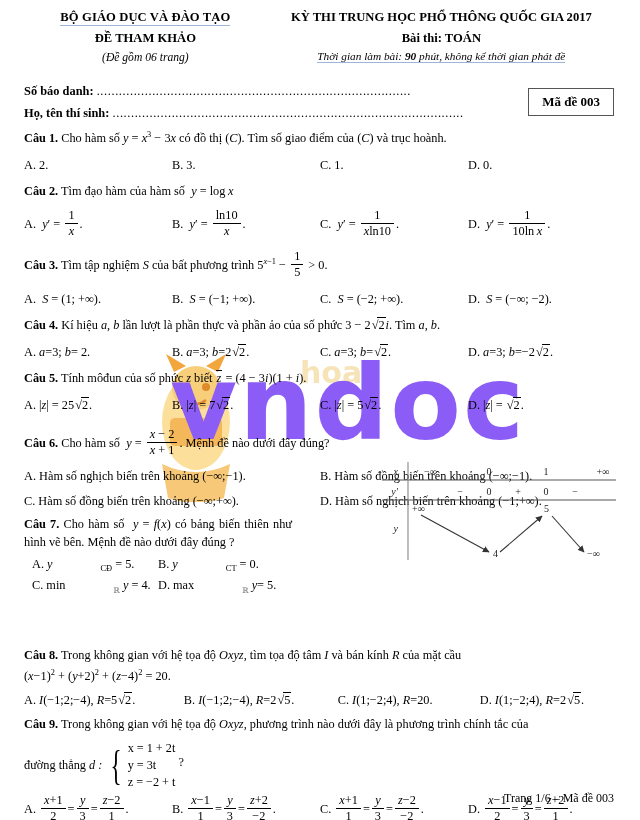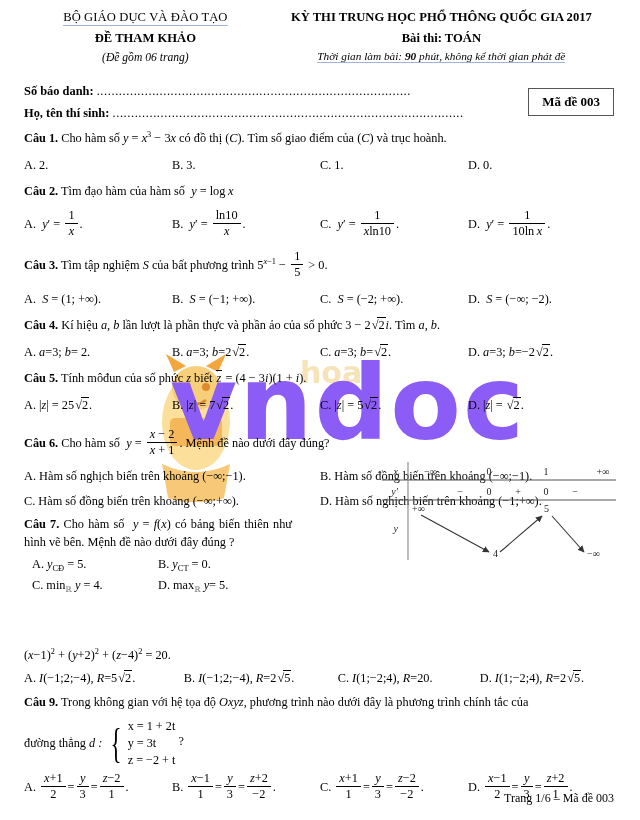--- a/index.html
+++ b/index.html
@@ -38,21 +38,21 @@
     color:#f6e4b8;
   }
   .wm-mascot { position:absolute; left:140px; top:352px; }
 
   
   .hdr { display:flex; width:100%; }
   .hdr-l { width:41%; text-align:center; }
   .hdr-r { width:59%; text-align:center; }
   .b { font-weight:700; }
   .u { border-bottom:1.4px solid #9fb4d6; display:inline-block; padding-bottom:0px; }
-  .hdr-l .l1 { font-weight:400; font-size:12.6px; letter-spacing:.1px; }
+  .hdr-l .l1 { font-weight:700; font-size:12.6px; letter-spacing:.1px; }
   .hdr-l .l2 { font-weight:700; font-size:12.6px; margin-top:5px; }
   .hdr-l .l3 { font-style:italic; font-size:11.6px; margin-top:5px; }
   .hdr-r .r1 { font-weight:700; font-size:12.6px; }
   .hdr-r .r2 { font-weight:700; font-size:12.6px; margin-top:6px; }
   .hdr-r .r3 { font-style:italic; font-size:11.3px; margin-top:4px; }
 
   
   .cand { margin-top:20px; position:relative; }
   .cand .row { font-weight:700; font-size:12.4px; margin-bottom:7px; white-space:nowrap; }
   .dots { font-weight:400; letter-spacing:.6px; }
@@ -71,21 +71,21 @@
   .w50 { width:50%; }
   .tall { line-height:2.2; }
 
   
   .frac { display:inline-flex; flex-direction:column; vertical-align:middle;
           text-align:center; margin:0 2px; position:relative; top:-1px; }
   .frac .num { border-bottom:1.1px solid #000; padding:0 3px; line-height:1.25; }
   .frac .den { padding:0 3px; line-height:1.25; }
   .it { font-style:italic; }
   sup { font-size:.68em; vertical-align:super; line-height:0; }
-  sub { font-size:.68em; vertical-align:sub; line-height:0; }
+  sub { font-size:.68em; vertical-align:sub; line-height:0;margin-left:48px; }
   .sqrt { display:inline-block; position:relative; padding-left:1px; }
   .sqrt > .rad { font-size:1.0em; }
   .sqrt > .body { border-top:1.1px solid #000; padding:0 1px 0 1px; margin-left:-1px; }
   .ovl { border-top:1.1px solid #000; display:inline-block; padding:0 1px; line-height:1.15; }
 
   
   .sys { display:inline-flex; align-items:center; vertical-align:middle; }
   .brace { font-size:42px; line-height:.8; font-weight:300; margin-right:2px;
            transform:scaleX(.55); display:inline-block; }
   .sys-rows { display:inline-block; line-height:1.42; font-size:12.2px; }
@@ -295,20 +295,24 @@
 
       <line x1="45" y1="55" x2="113" y2="92" stroke="#333" stroke-width="1.1" marker-end="url(#ah)"></line>
 
       <line x1="124" y1="92" x2="166" y2="56" stroke="#333" stroke-width="1.1" marker-end="url(#ah)"></line>
 
       <line x1="176" y1="56" x2="208" y2="92" stroke="#333" stroke-width="1.1" marker-end="url(#ah)"></line>
     </svg>
   </div>
 
   <div class="q" style="margin-top:52px;">
+    <div class="qline" style="text-align:justify;">
+      <span class="b">Câu 8.</span>
+      Trong không gian với hệ tọa độ <span class="it">Oxyz</span>, tìm tọa độ tâm <span class="it">I</span> và bán kính <span class="it">R</span> của mặt cầu
+    </div>
     <div class="qline" style="margin-top:4px;">
       (<span class="it">x</span>−1)<sup>2</sup> + (<span class="it">y</span>+2)<sup>2</sup> + (<span class="it">z</span>−4)<sup>2</sup> = 20.
     </div>
     <div class="opts" style="margin-top:5px;">
       <div class="opt" style="width:27%"><span>A.</span> <span class="it">I</span>(−1;2;−4), <span class="it">R</span>=5<span class="sqrt"><span class="rad">√</span><span class="body">2</span></span>.</div>
       <div class="opt" style="width:26%"><span>B.</span> <span class="it">I</span>(−1;2;−4), <span class="it">R</span>=2<span class="sqrt"><span class="rad">√</span><span class="body">5</span></span>.</div>
       <div class="opt" style="width:24%"><span>C.</span> <span class="it">I</span>(1;−2;4), <span class="it">R</span>=20.</div>
       <div class="opt" style="width:23%"><span>D.</span> <span class="it">I</span>(1;−2;4), <span class="it">R</span>=2<span class="sqrt"><span class="rad">√</span><span class="body">5</span></span>.</div>
     </div>
   </div>

